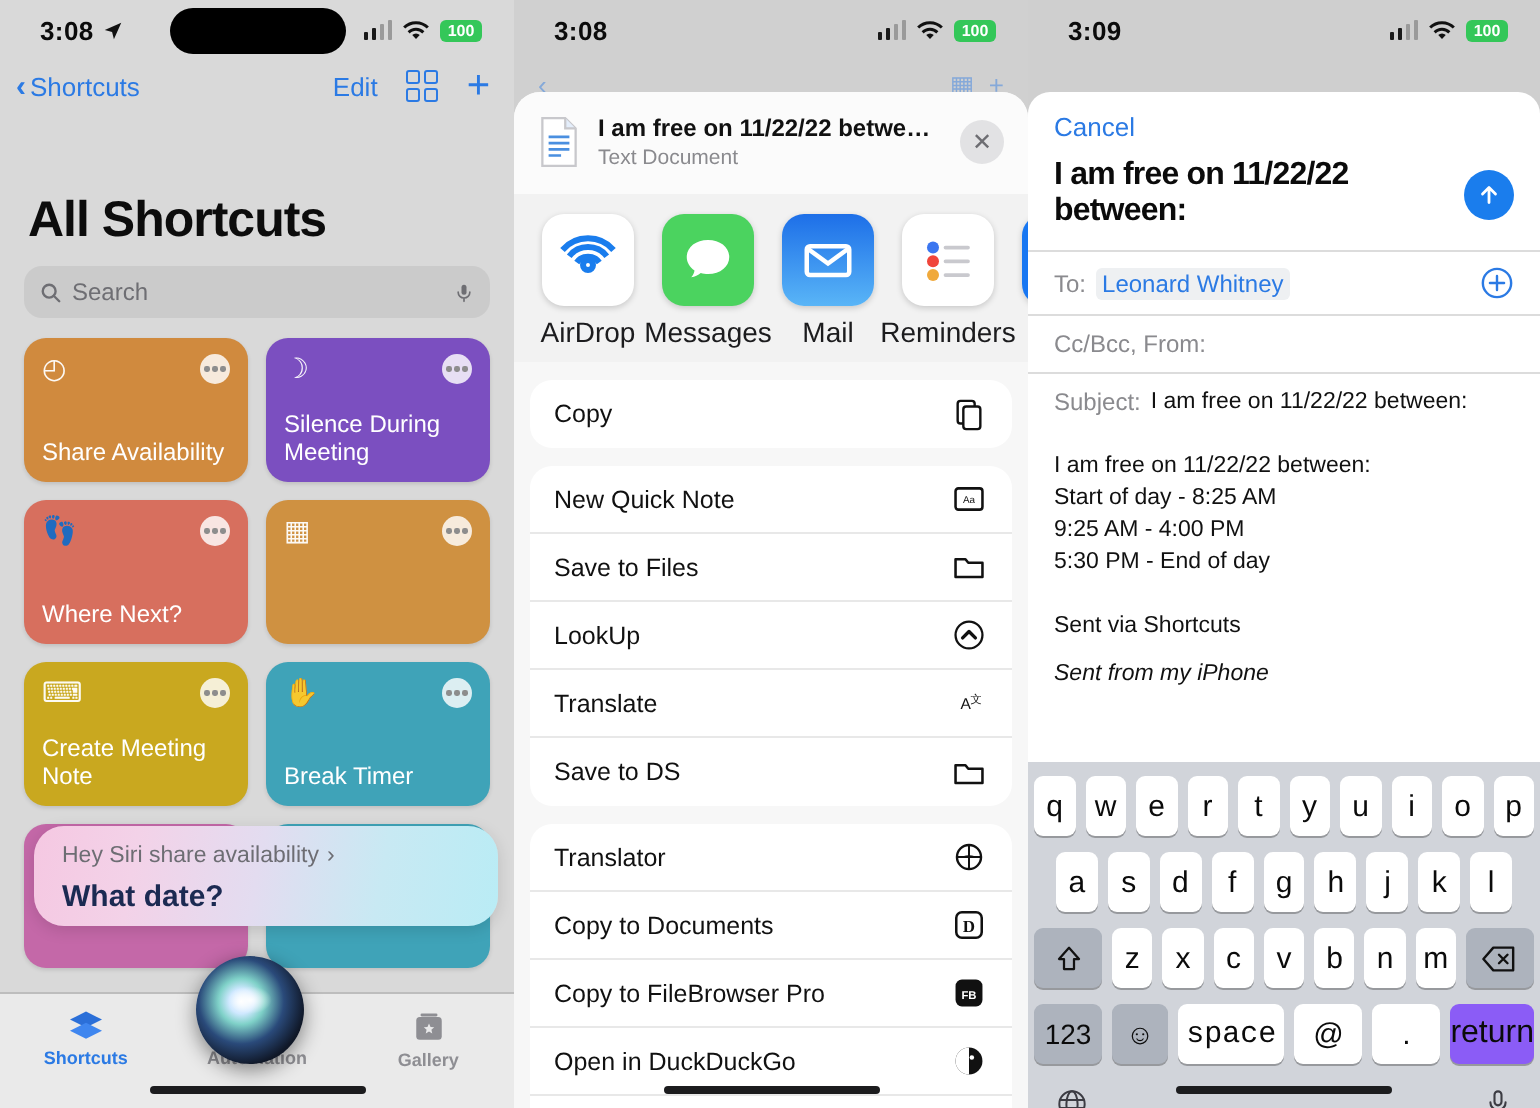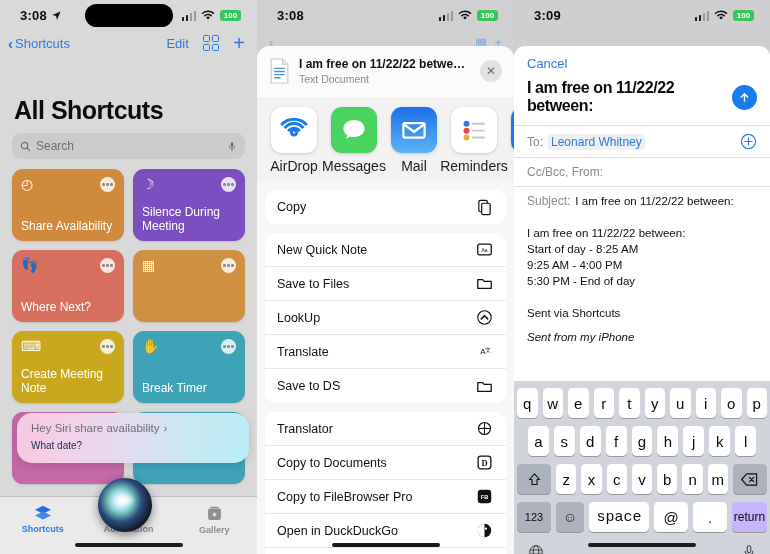--- a/index.html
+++ b/index.html
@@ -13,21 +13,21 @@
   .panel { width:257px; height:554px; position:relative; overflow:hidden; background:#d8d8d8; }
   .panel.p3 { width:256px; }
 
   
   .statusbar {
     height:30px; display:flex; align-items:center; justify-content:space-between;
     padding:0 16px 0 20px; position:relative; z-index:6;
   }
   .sb-time { font-size:13px; font-weight:bold; color:#0b0b0b; letter-spacing:.2px; display:flex; align-items:center; gap:4px;}
   .sb-loc { font-size:11px; }
-  .sb-right { display:flex; align-items:flex-end; gap:5px; }
+  .sb-right { display:flex; align-items:flex-start; gap:5px; }
   .bars { display:flex; align-items:flex-end; gap:1.5px; height:10px; }
   .bars i { width:2.5px; background:#1a1a1a; border-radius:.5px; display:block; }
   .bars i:nth-child(1){height:4px} .bars i:nth-child(2){height:6px}
   .bars i:nth-child(3){height:8px; background:#9a9a9a} .bars i:nth-child(4){height:10px; background:#9a9a9a}
   .wifi { width:14px; height:11px; }
   .batt {
     background:#34C759; color:#fff; font-size:8px; font-weight:bold;
     border-radius:3px; padding:1px 3px 1px 3px; min-width:21px; text-align:center; line-height:9px;
   }
   .notch {
@@ -68,21 +68,21 @@
   .tile-dots i { width:2.4px; height:2.4px; border-radius:50%; background:#8d8d8d; display:block; }
   .tile-label { color:#fff; font-size:12px; line-height:14px; font-weight:500; }
 
   
   .siri-card {
     position:absolute; left:17px; right:8px; top:413px; height:50px; border-radius:15px;
     background:linear-gradient(100deg,#f5c8e2 0%,#f3d2e8 22%,#e3dcf0 48%,#c8e9f3 74%,#b9ecf5 100%);
     padding:9px 14px; box-shadow:0 2px 8px rgba(0,0,0,.13); z-index:4;
   }
   .siri-q { color:#6d6d73; font-size:11.5px; display:flex; align-items:center; gap:4px; }
-  .siri-a { color:#1b2a52; font-size:10px; font-weight:normal; margin-top:6px; }
+  .siri-a { color:#1b2a52; font-size:15px; font-weight:bold; margin-top:6px; }
 
   .tabbar {
     position:absolute; left:0; right:0; bottom:0; height:58px;
     background:rgba(236,236,236,.88); border-top:.5px solid #bdbdbd;
     display:flex; align-items:flex-start; padding-top:8px; z-index:3;
   }
   .tab { flex:1; display:flex; flex-direction:column; align-items:center; gap:3px; }
   .tab-lbl { font-size:9px; font-weight:600; color:#8e8e93; }
   .tab.active .tab-lbl { color:#2b7ae4; }
   .home-ind { position:absolute; bottom:7px; left:50%; transform:translateX(-50%); width:108px; height:4px; border-radius:2px; background:#1c1c1e; z-index:5; }
@@ -139,22 +139,22 @@
   .kb { position:absolute; left:0; right:0; bottom:0; height:173px; background:#d1d4da; padding-top:7px; }
   .kb-row { display:flex; justify-content:center; gap:5px; margin-bottom:8px; padding:0 3px; }
   .key {
     background:#fff; border-radius:4.5px; height:30px; flex:1; display:flex; align-items:center; justify-content:center;
     font-size:15px; color:#0b0b0b; box-shadow:0 1px 0 rgba(0,0,0,.28);
   }
   .kb-row.r2 { padding:0 14px; }
   .kb-row.r3 { padding:0 3px; }
   .key.wide { flex:0 0 34px; background:#adb3bd; }
   .key.sp { flex:3.6;font-family:Liberation Mono, monospace; }
-  .key.ret { flex:2.1; background:#c4b5fd; font-size:12px; }
-  .key.num { flex:0 0 34px; background:#adb3bd; font-size:11px; }
+  .key.ret { flex:2.1; background:#8b5cf6; font-size:16px; }
+  .key.num { flex:0 0 34px; background:#adb3bd; font-size:14px; }
   .key.emo { flex:0 0 28px; background:#adb3bd; font-size:14px; }
   .key.sm { flex:0 0 34px; }
   .kb-bottom { display:flex; align-items:center; justify-content:space-between; padding:3px 14px 0; }
 </style>
 </head>
 <body>
 
 <div class="panel p1">
   <div class="notch"></div>
   <div class="statusbar">

